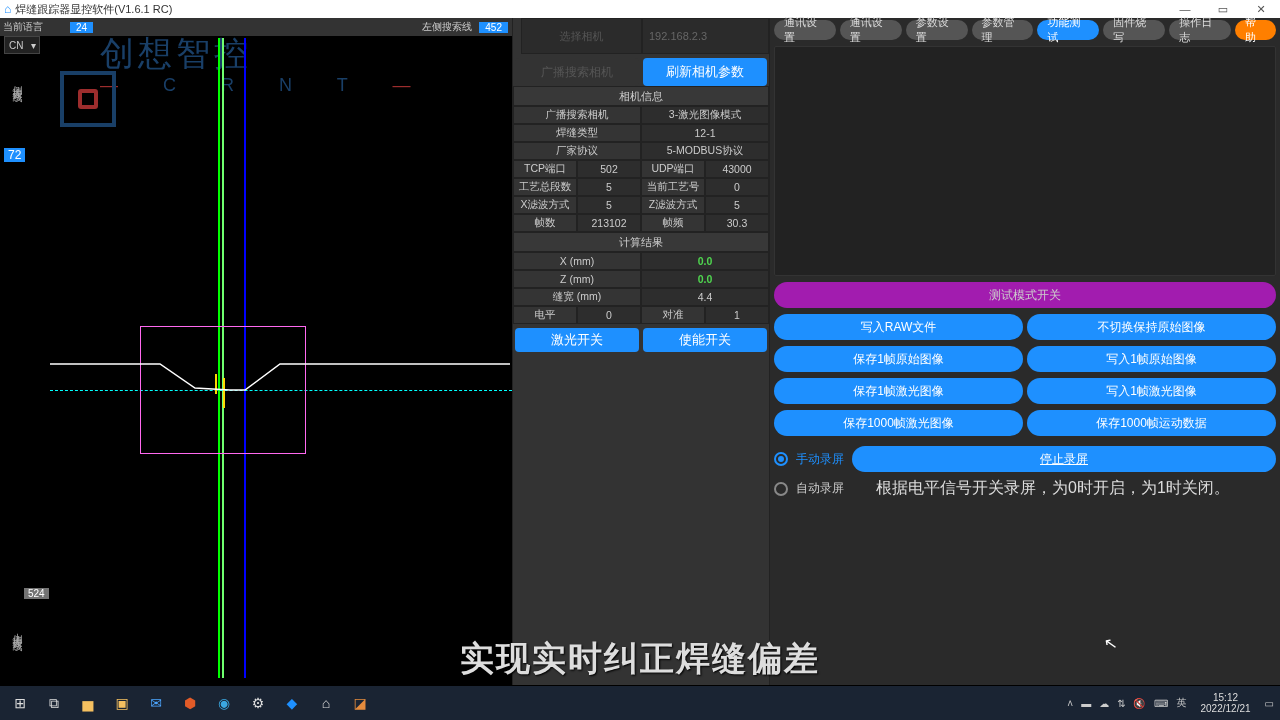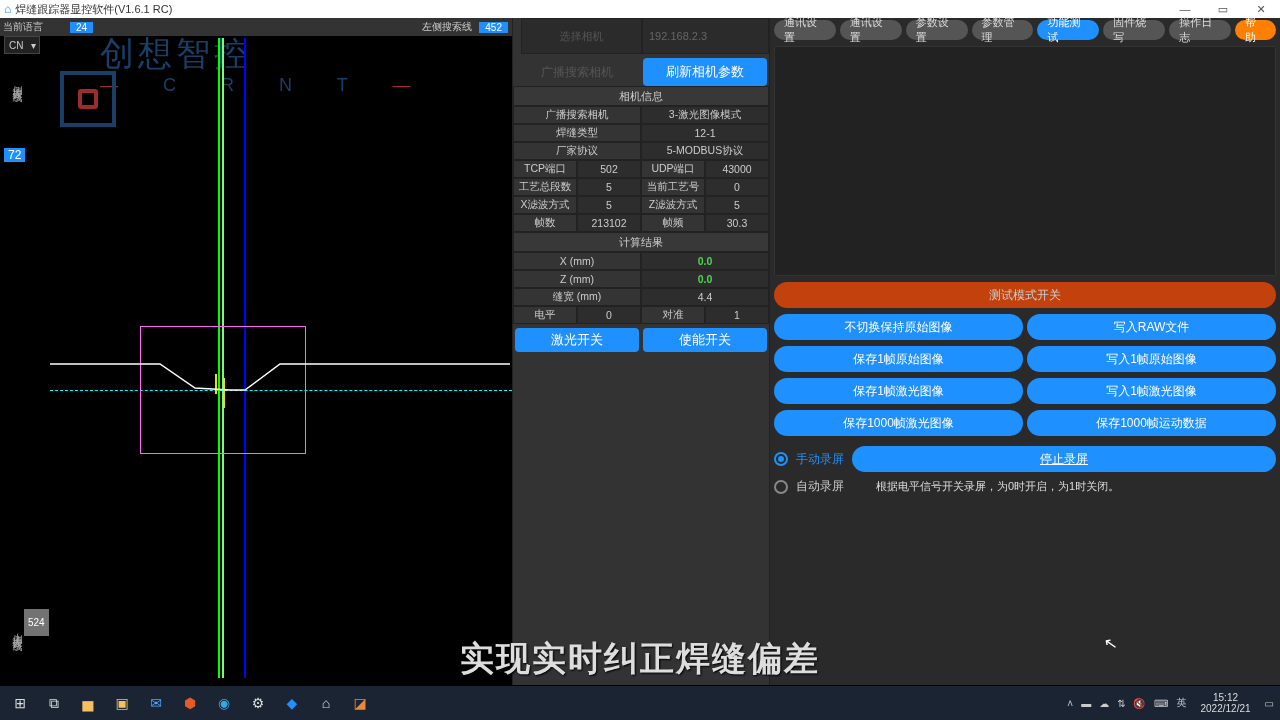--- a/index.html
+++ b/index.html
@@ -14,21 +14,21 @@
 .lang-label { margin-left:3px; }
 .lang-dropdown { position:absolute; left:4px; top:18px; width:36px; height:18px; background:#222; color:#ccc; font-size:10px; display:flex; align-items:center;padding-left:4px; border:1px solid #444;}
 .lang-dropdown:after{content:"▾";margin-left:auto;margin-right:3px;}
 .top-strip .badge-blue { background:#1e90ff; color:#fff; padding:0 6px; font-size:10px; position:absolute;}
 .top-strip .t24 { left:70px; }
 .top-strip .t452 { right:4px; }
 .top-strip .lsx { position:absolute; right:40px; }
 .side-text { position:absolute; left:10px; top:60px; color:#aaa; font-size:10px; writing-mode:vertical-rl; letter-spacing:2px; }
 .side-text2 { position:absolute; left:10px; bottom:50px; color:#aaa; font-size:10px; writing-mode:vertical-rl; letter-spacing:2px; }
 .tag72 { position:absolute; left:4px; top:130px; background:#1e90ff; color:#fff; font-size:12px; padding:0 4px; }
-.tag524 { position:absolute; left:24px; top:570px; background:#737373; color:#fff; font-size:10px; padding:8px 4px;margin-top:21px; }
+.tag524 { position:absolute; left:24px; top:570px; background:#737373; color:#fff; font-size:10px; padding:0 4px; }
 .logo { position:absolute; left:30px; top:13px; color:#1e4a7a; font-size:34px; font-weight:normal; letter-spacing:4px; opacity:.85;}
 .logo .sub { font-size:18px; letter-spacing:20px; color:#1e4a7a; display:block; margin-top:-2px;}
 .logo .sub:before,.logo .sub:after{content:"— ";color:#b83535;}
 .logo .sub:after{content:" —";}
 .logo-hex{position:absolute;left:30px;top:40px;width:56px;height:56px;border:4px solid #1e4a7a;transform:rotate(0deg);}
 .logo-hex .inner{width:20px;height:20px;border:4px solid #b83535;border-radius:3px;position:absolute;left:14px;top:14px;}
 .vline-green1 { position:absolute; left:222px; top:20px; width:2px; height:640px; background:#6fff6f; }
 .vline-green2 { position:absolute; left:218px; top:20px; width:2px; height:640px; background:#0f0; }
 .vline-blue { position:absolute; left:244px; top:20px; width:2px; height:640px; background:#00f; }
 .hline-d { position:absolute; left:50px; right:0; top:372px; border-top:1px dashed #0ff; }
@@ -55,32 +55,32 @@
 .wide-row .val.green{color:#4fd64f;font-weight:bold;}
 .two-blue{display:flex;height:24px;margin-top:4px;}
 .right-panel { flex:1; background:#2a2a2a; display:flex; flex-direction:column; }
 .tab-bar { height:24px; display:flex; gap:4px; padding:3px 4px; background:#2a2a2a; align-items:center;}
 .tab { height:20px; padding:0 10px; font-size:11px; border-radius:10px; display:flex;align-items:center;justify-content:center;cursor:pointer;}
 .tab.gray { background:#555; color:#ddd; }
 .tab.active { background:#1e90ff; color:#fff; }
 .tab.orange { background:#ff7f00; color:#fff; }
 .right-content { flex:1; padding:4px; position:relative; }
 .big-void { height:230px; background:#222; border:1px solid #333; border-radius:2px;}
-.long-btn{height:26px;background:#c2410c;color:#ccc;font-size:12px;border-radius:13px;display:flex;align-items:center;justify-content:center;margin-top:6px;}
+.long-btn{height:26px;background:#a21caf;color:#ccc;font-size:12px;border-radius:13px;display:flex;align-items:center;justify-content:center;margin-top:6px;}
 .btn-grid{display:flex;gap:4px;margin-top:6px;}
 .btn-grid .b{flex:1;height:26px;background:#1e90ff;color:#fff;font-size:12px;border-radius:13px;display:flex;align-items:center;justify-content:center;cursor:pointer;}
 .rec-bar{display:flex;align-items:center;margin-top:10px;gap:8px;}
 .radio{width:14px;height:14px;border:2px solid #1e90ff;border-radius:50%;display:inline-flex;align-items:center;justify-content:center;}
 .radio.on:after{content:"";width:6px;height:6px;background:#1e90ff;border-radius:50%;}
 .radio-off{border-color:#888;}
 .rec-label{font-size:12px;}
 .rec-label.blue{color:#1e90ff;}
 .rec-label.gray{color:#ccc;}
 .stop-btn{flex:1;height:26px;background:#1e90ff;color:#fff;font-size:12px;border-radius:13px;display:flex;align-items:center;justify-content:center;cursor:pointer;text-decoration:underline;}
-.note{font-size:11px;color:#ddd;margin-top:12px;margin-left:24px;}
+.note{font-size:16px;color:#ddd;margin-top:12px;margin-left:24px;}
 .subtitle{position:absolute;left:0;right:0;bottom:38px;text-align:center;font-size:34px;font-weight:bold;color:#ddd;text-shadow:1px 1px 2px #000;letter-spacing:2px;pointer-events:none;}
 .taskbar{position:absolute;left:0;right:0;bottom:0;height:34px;background:#1a2433;display:flex;align-items:center;padding:0 6px;}
 .taskbar .icn{width:28px;height:28px;display:flex;align-items:center;justify-content:center;font-size:14px;color:#ddd;margin-right:6px;cursor:pointer;}
 .taskbar .tray{margin-left:auto;display:flex;align-items:center;gap:8px;color:#ccc;font-size:10px;}
 .taskbar .clock{text-align:center;line-height:1.1;font-size:10px;color:#ddd;margin-left:6px;margin-right:6px;}
 .cursor{position:absolute;left:1104px;top:634px;font-size:16px;color:#fff;transform:rotate(-10deg);pointer-events:none;}
 </style>
 </head>
 <body>
 
@@ -208,22 +208,22 @@
       <div class="tab gray">参数管理</div>
       <div class="tab active">功能测试</div>
       <div class="tab gray">固件烧写</div>
       <div class="tab gray">操作日志</div>
       <div class="tab orange">帮助</div>
     </div>
     <div class="right-content">
       <div class="big-void"></div>
       <div class="long-btn">测试模式开关</div>
       <div class="btn-grid">
+          <div class="b">写入RAW文件</div>
           <div class="b">不切换保持原始图像</div>
-          <div class="b">写入RAW文件</div>
         </div>
       <div class="btn-grid">
           <div class="b">保存1帧原始图像</div>
           <div class="b">写入1帧原始图像</div>
         </div>
       <div class="btn-grid">
           <div class="b">保存1帧激光图像</div>
           <div class="b">写入1帧激光图像</div>
         </div>
       <div class="btn-grid">

